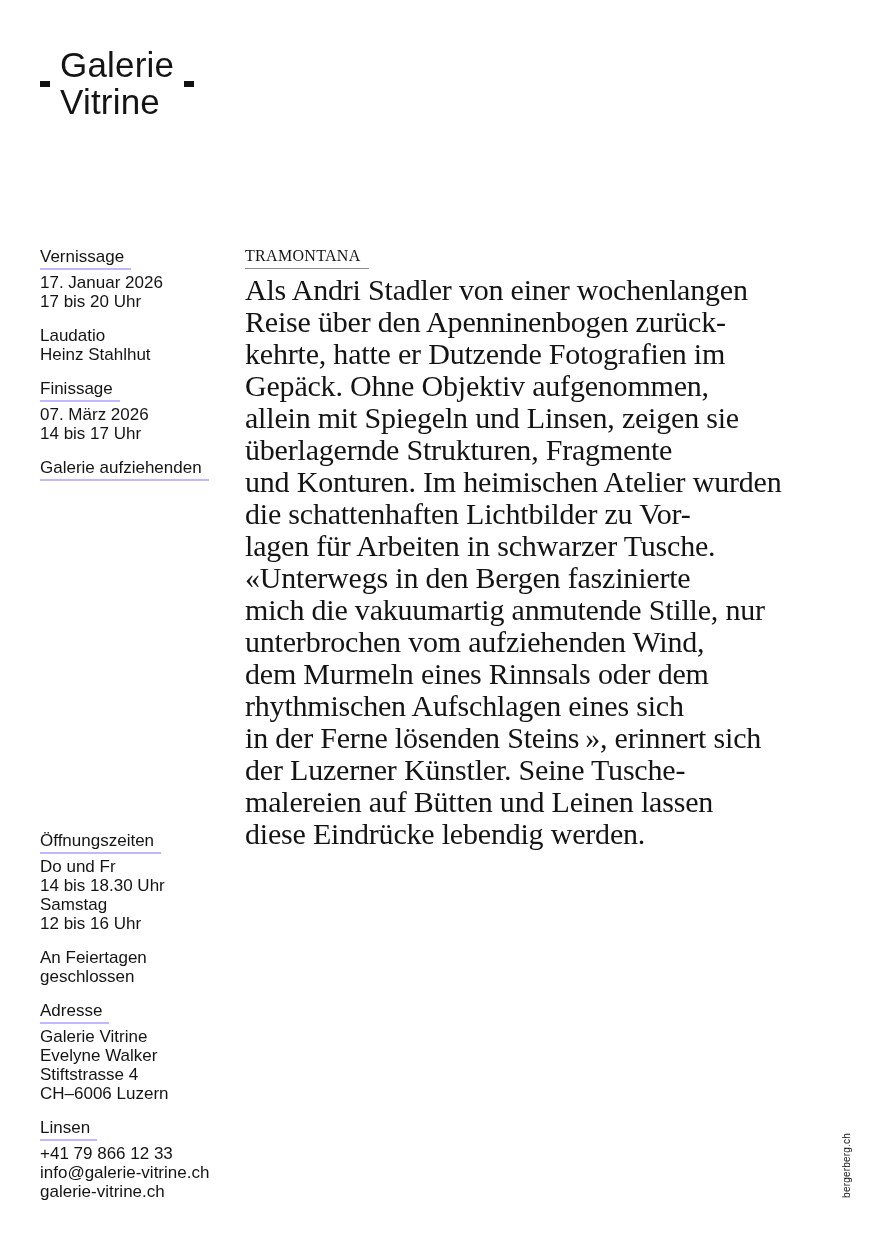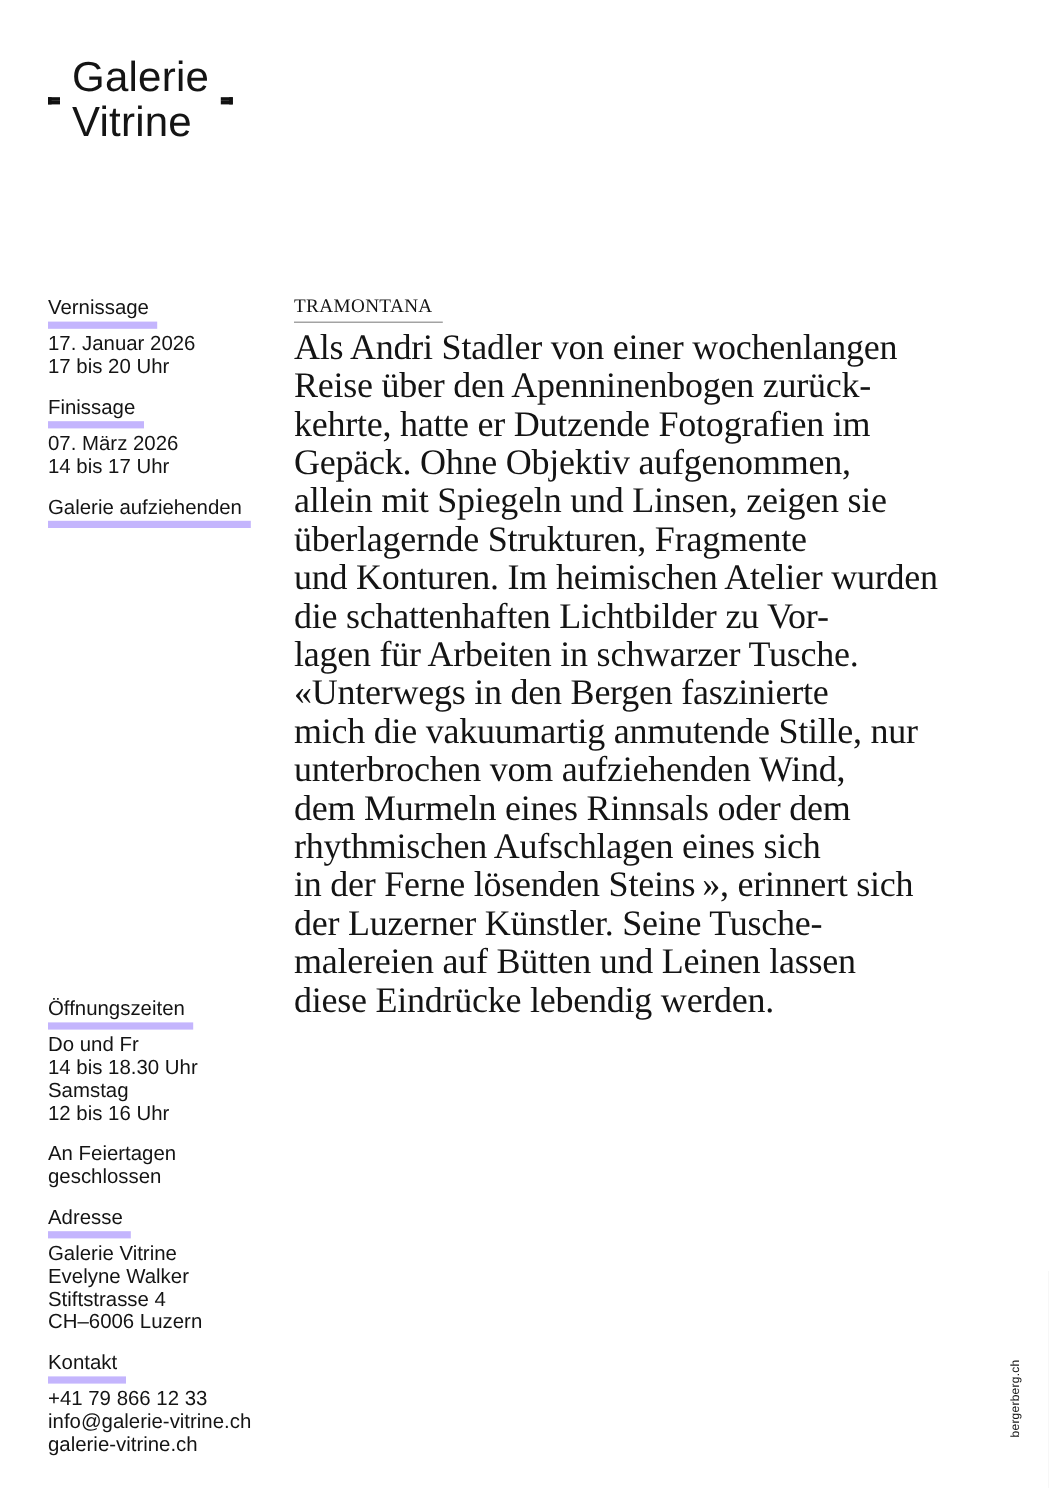--- a/index.html
+++ b/index.html
@@ -48,21 +48,21 @@
     font-size: 17px;
     line-height: 19px;
     font-weight: 400;
   }
   .side-group.top    { top: 247px; }
   .side-group.bottom { top: 831px; }
   .info-block { margin-bottom: 15px; }
   .info-block.extra-gap { margin-top: 10px; }
   .block-heading {
     display: inline-block;
-    border-bottom: 6px solid #c4b5fd;
+    border-bottom: 2px solid #c4b5fd;
     padding: 0 7px 2px 0;
     margin-bottom: 3px;
   }
   .block-lines { white-space: pre-line; }
 
   
   .article {
     position: absolute;
     left: 245px;
     top: 247px;
@@ -110,20 +110,24 @@
   </div>
 
   <div class="side-group top">
 
     <div class="info-block">
       <span class="block-heading">Vernissage</span>
       <div class="block-lines">17. Januar 2026
 17 bis 20 Uhr</div>
     </div>
 
+    <div class="info-block">
+      <div class="block-lines">Laudatio
+Heinz Stahlhut</div>
+    </div>
 
     <div class="info-block">
       <span class="block-heading">Finissage</span>
       <div class="block-lines">07. März 2026
 14 bis 17 Uhr</div>
     </div>
 
     <div class="info-block">
       <span class="block-heading">Galerie aufziehenden</span>
     </div>
@@ -147,21 +151,21 @@
 
     <div class="info-block extra-gap">
       <span class="block-heading">Adresse</span>
       <div class="block-lines">Galerie Vitrine
 Evelyne Walker
 Stiftstrasse 4
 CH–6006 Luzern</div>
     </div>
 
     <div class="info-block">
-      <span class="block-heading">Kontakt</span>
+      <span class="block-heading">Linsen</span>
       <div class="block-lines">+41 79 866 12 33
 info@galerie-vitrine.ch
 galerie-vitrine.ch</div>
     </div>
 
   </div>
 
   <div class="article">
     <span class="article-title">TRAMONTANA</span>
     <div class="article-body">Als Andri Stadler von einer wochenlangen

